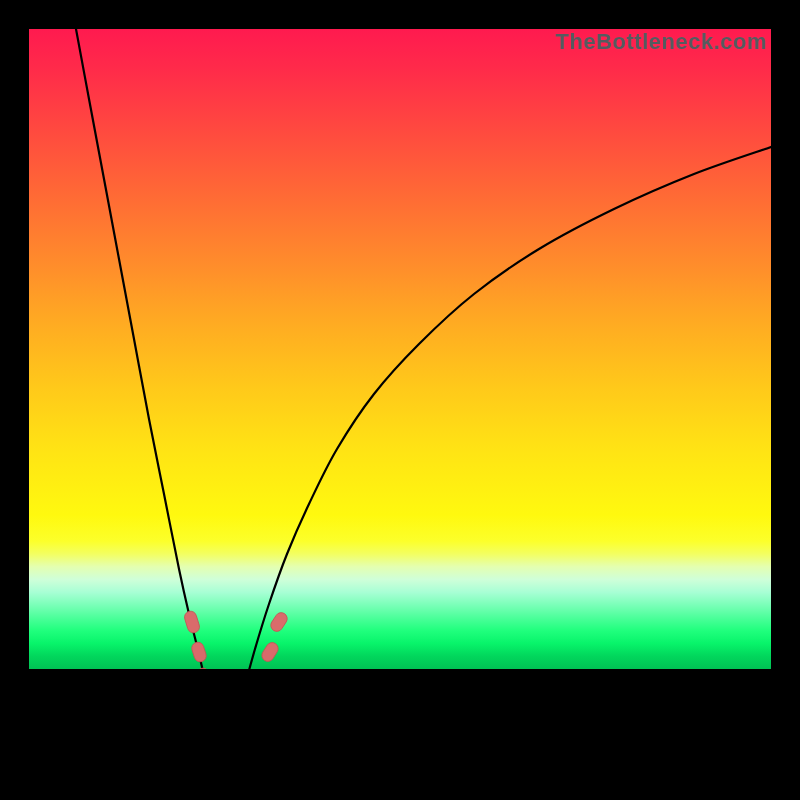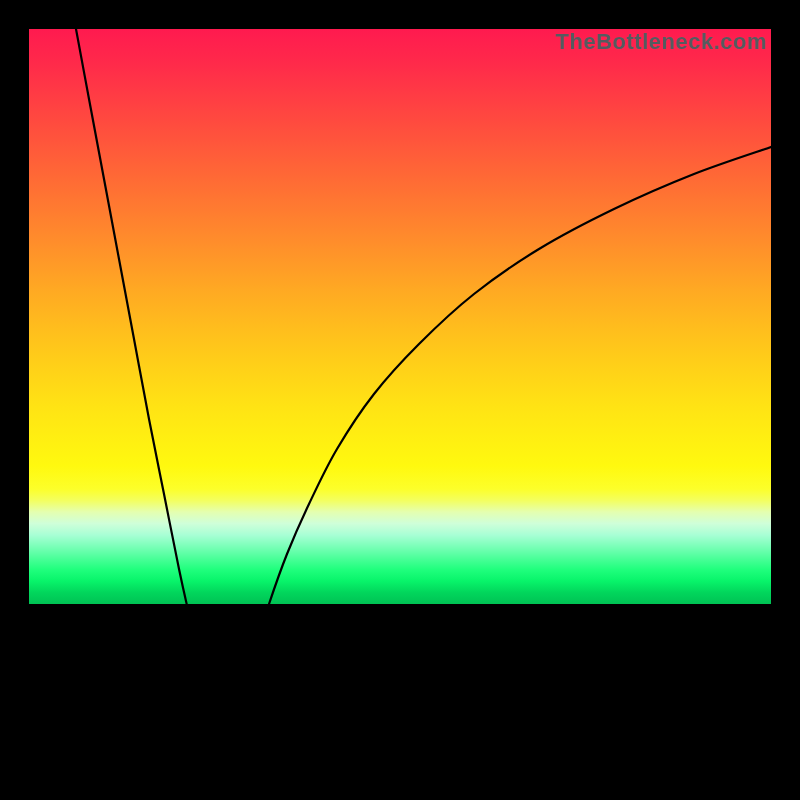--- a/index.html
+++ b/index.html
@@ -15,21 +15,21 @@
     width: 800px;
     height: 800px;
     background: #000;
     position: relative;
   }
   .plot-area {
     position: absolute;
     left: 29px;
     top: 29px;
     width: 742px;
-    height: 575px;
+    height: 640px;
     overflow: hidden;
   }
   .gradient {
     position: absolute;
     inset: 0;
     background: linear-gradient(
       to bottom,
       #ff1a4f 0%,
       #ff2a4a 6%,
       #ff4a3f 16%,

